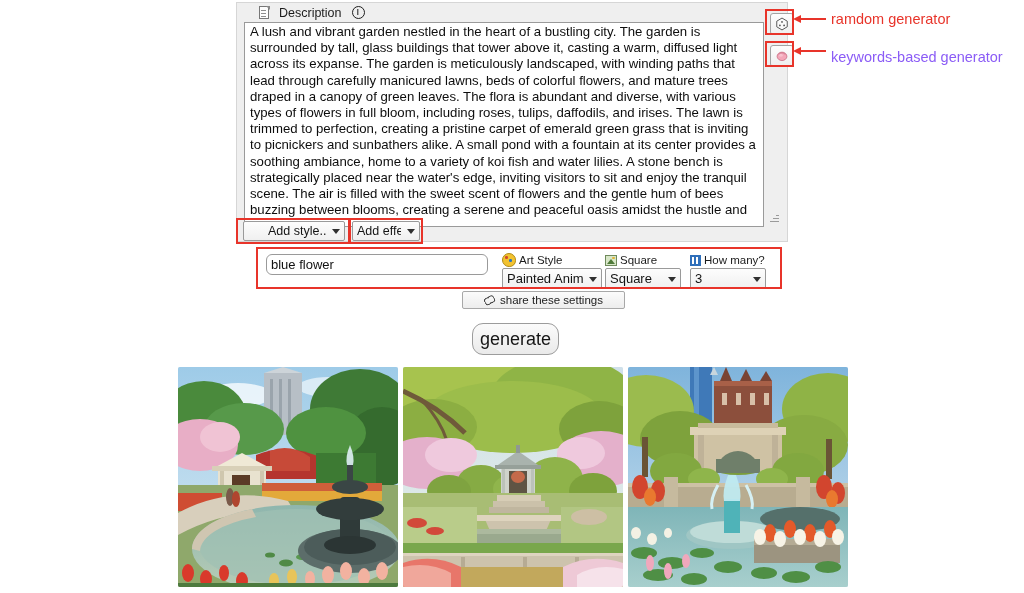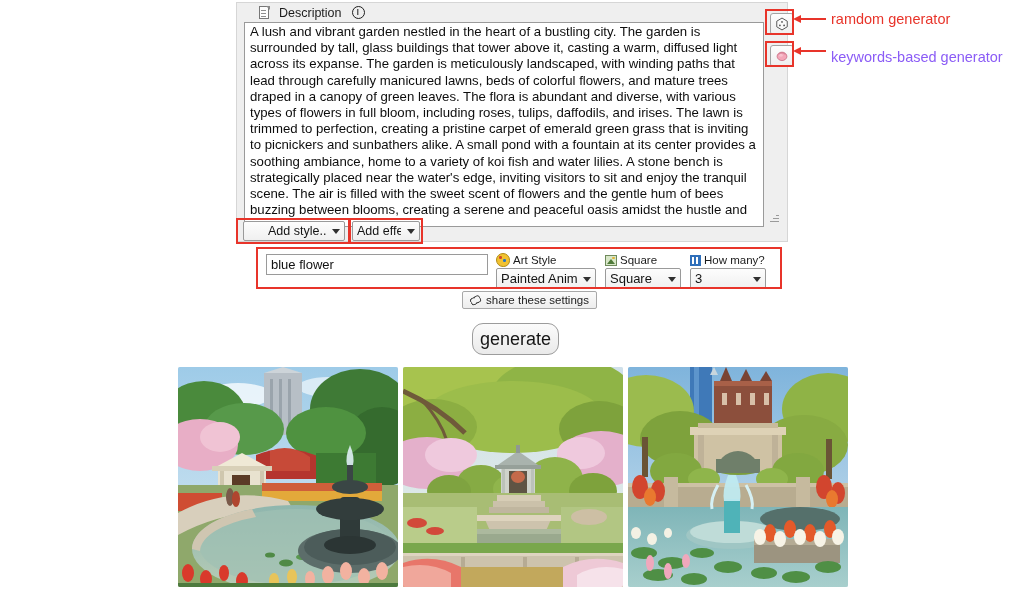--- a/index.html
+++ b/index.html
@@ -128,22 +128,22 @@
     white-space:nowrap;
   }
   .field .fctrl{margin-top:1px;}
   .txtin{
     font-family:"Liberation Sans", sans-serif;
     font-size:13px;
     border:1px solid #9a9a9a;background:#fff;color:#111;
     box-sizing:border-box;height:21px;padding:1px 4px;
   }
   #f-anti{left:8px;top:4px;width:222px;}
-  #f-anti .txtin{width:222px;}
-  #f-art{left:238px;top:4px;width:100px;}
+  #f-anti .txtin{width:222px;border-radius:6px;}
+  #f-art{left:244px;top:4px;width:100px;}
   #f-art .sel{width:100px;height:21px;font-size:13px;}
   #f-shape{left:347px;top:4px;width:76px;}
   #f-shape .sel{width:76px;height:21px;font-size:13px;}
   #f-many{left:432px;top:4px;width:76px;}
   #f-many .sel{width:76px;height:21px;font-size:13px;}
 
   .no-icon{
     width:11px;height:11px;border-radius:50%;
     border:1.5px solid #cf2a22;position:relative;display:inline-block;
     flex:none;
@@ -188,21 +188,21 @@
   }
   .num-icon:after{
     content:"";position:absolute;left:6px;top:2px;width:2px;height:7px;
     background:#fff;
   }
 
   
   #share-btn{
     position:absolute;left:462px;top:291px;
     height:18px;display:flex;align-items:center;gap:4px;
-    padding:0 7px;
+    padding:0 21px;
     background:linear-gradient(#fbfbfb,#ededed);
     border:1px solid #a8a8a8;border-radius:2px;
     font-size:11.5px;color:#222;cursor:pointer;
     box-sizing:border-box;
   }
   .link-icon{
     width:12px;height:10px;position:relative;display:inline-block;flex:none;
     transform:rotate(-30deg);
   }
   .link-icon i{

